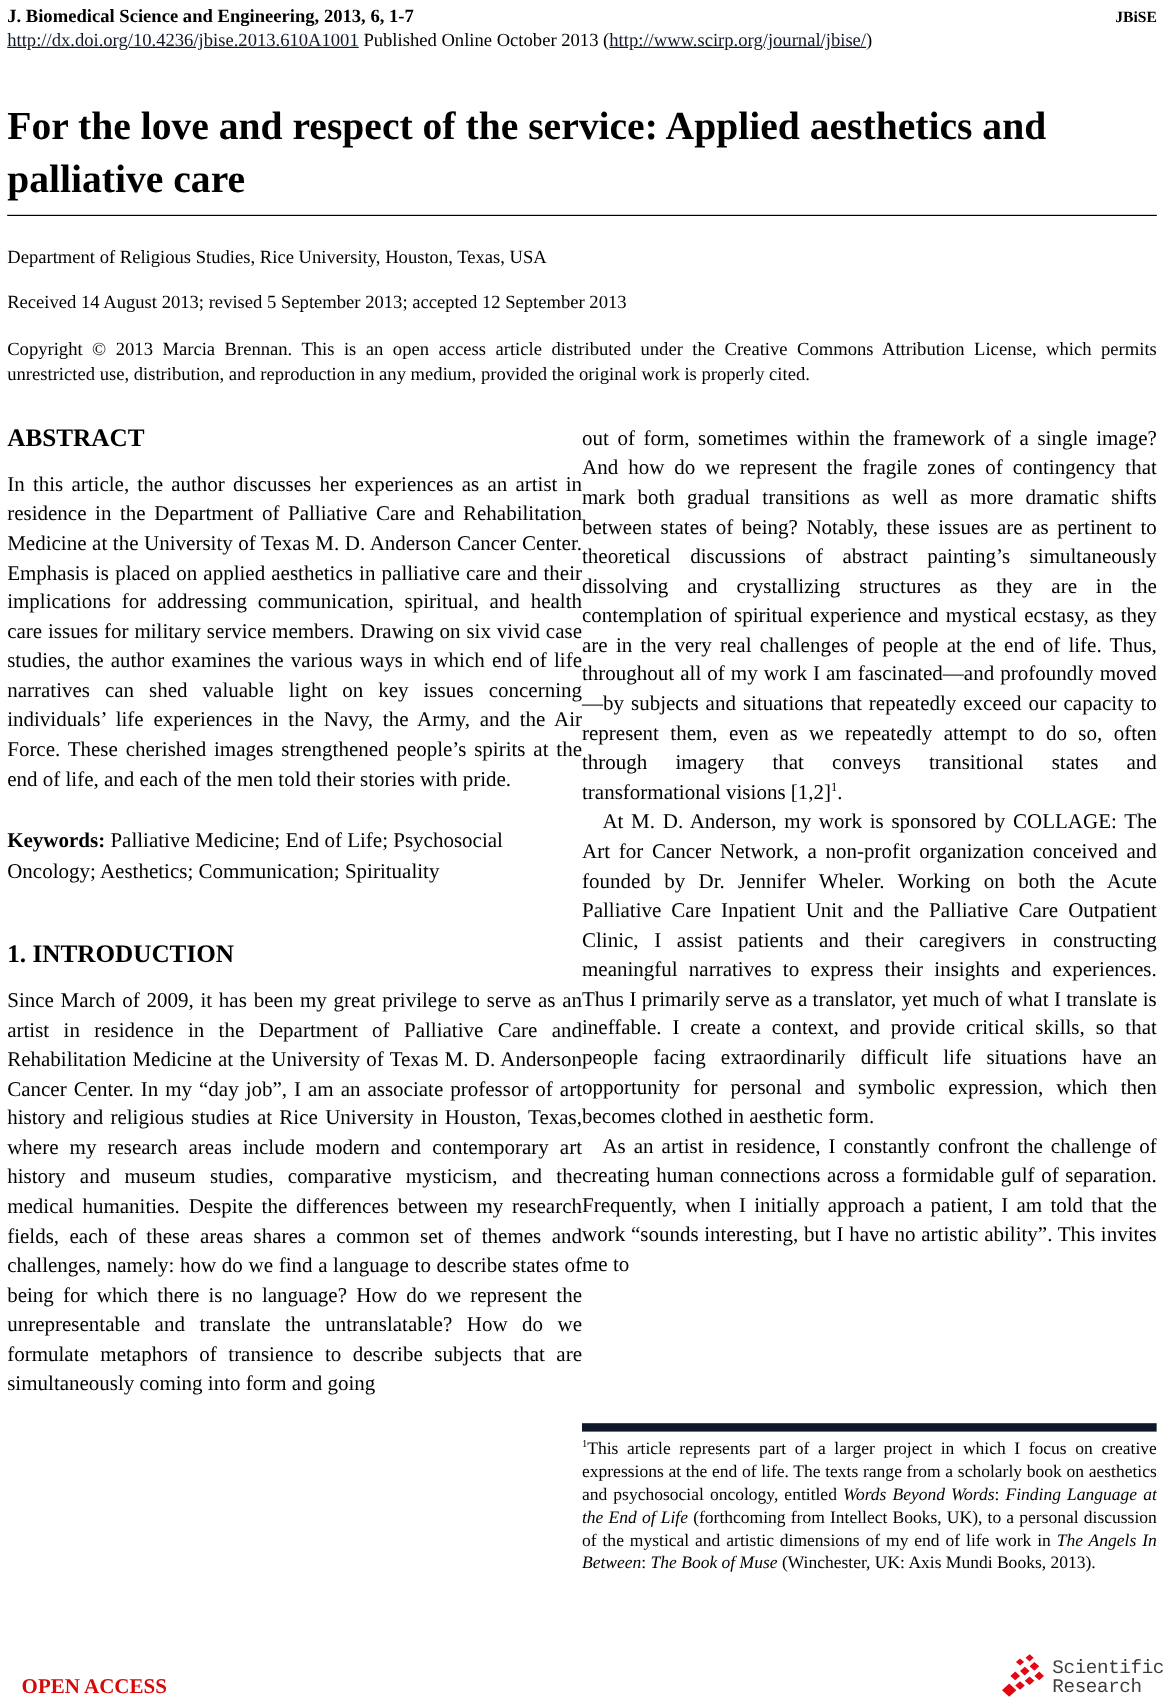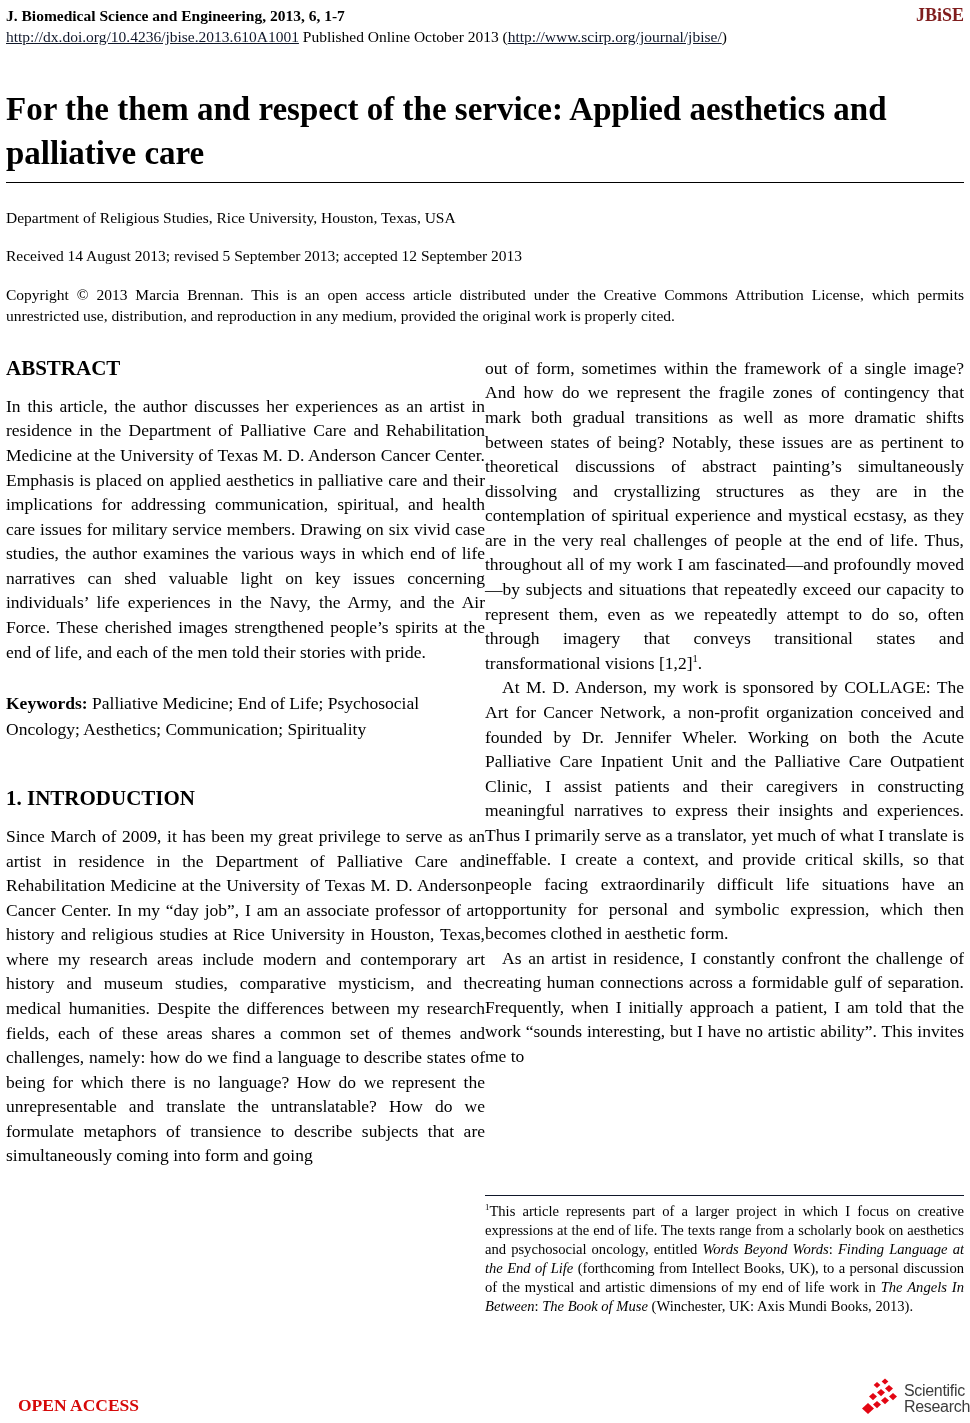--- a/index.html
+++ b/index.html
@@ -7,21 +7,21 @@
     width:970px; height:1423px; position:relative; overflow:hidden;
     font-family:"Liberation Serif", serif; color:#000;
   }
   .page { position:absolute; inset:0; padding:5px 6px 0 6px; box-sizing:border-box; }
 
   a.link { color:#0f172a; text-decoration:underline; cursor:pointer; }
 
   
   .hdr-row1 { display:flex; justify-content:space-between; align-items:baseline;
               font-size:15.5px; font-weight:bold; }
-  .jbise { color:#7f1d1d; font-size:18px; }
+  .jbise { color:#000000; font-size:13px; }
   .hdr-row2 { font-size:15.5px; margin-top:2px; }
 
   
   .title { font-size:33px; font-weight:bold; line-height:1.32; margin:42px 0 0 0; }
   .author { font-size:18px; font-weight:bold; margin-top:37px; }
   .rule { border:none; border-top:1.5px solid #000; margin:7px 0 0 0; }
   .affil { font-size:15.5px; margin-top:26px; }
   .email-line { font-size:15.5px; margin-top:3px; }
   .received { font-size:15.5px; margin-top:20px; }
   .copyright { font-size:15.5px; line-height:1.38; text-align:justify; margin-top:19px; }
@@ -34,46 +34,46 @@
   h2.sec { font-size:21px; font-weight:bold; margin:0 0 13px 0; }
   .intro-head { margin-top:44px !important; }
   p.body { font-size:17.5px; line-height:1.405; text-align:justify; margin:0; }
   .abstract-body { font-weight:normal; }
   .keywords { font-size:17.5px; line-height:1.45; margin-top:27px; }
   .kw-label { font-weight:bold; }
   .indent { text-indent:17px; }
   sup.ref { font-size:0.6em; vertical-align:super; line-height:0; }
 
   .footnote {
-    margin-top:auto; border-top:1px solid #0f172a; padding-top:6px;
+    margin-top:auto; border-top:7px solid #0f172a; padding-top:6px;
     font-size:14.6px; line-height:1.3; text-align:justify;
   }
   .footnote i { font-style:italic; }
 
   
   .open-access { position:absolute; left:18px; bottom:7px; color:#d60909;
                  font-weight:bold; font-size:17.5px; }
   .sr-logo { position:absolute; right:0; bottom:3px; display:flex; align-items:center; }
-  .sr-text { font-family:Liberation Sans, sans-serif; font-size:16px; line-height:0.98;
+  .sr-text { font-family:Liberation Mono, monospace; font-size:16px; line-height:0.98;
              color:#3c3c3c; letter-spacing:-0.3px; }
 </style>
 </head>
 <body>
 
 <div class="page">
 
   <div class="hdr-row1">
     <span>J. Biomedical Science and Engineering, 2013, 6, 1-7</span>
     <span class="jbise">JBiSE</span>
   </div>
   <div class="hdr-row2">
     <a class="link">http://dx.doi.org/10.4236/jbise.2013.610A1001</a><span> Published Online October 2013 (</span><a class="link">http://www.scirp.org/journal/jbise/</a><span>)</span>
   </div>
 
-  <h1 class="title">For the them and respect of the service: Applied aesthetics and palliative care</h1>
+  <h1 class="title">For the love and respect of the service: Applied aesthetics and palliative care</h1>
 
   <hr class="rule">
 
   <div class="affil">Department of Religious Studies, Rice University, Houston, Texas, USA</div>
 
   <div class="received">Received 14 August 2013; revised 5 September 2013; accepted 12 September 2013</div>
 
   <div class="copyright">Copyright © 2013 Marcia Brennan. This is an open access article distributed under the Creative Commons Attribution License, which permits unrestricted use, distribution, and reproduction in any medium, provided the original work is properly cited.</div>
 
   <div class="columns">

